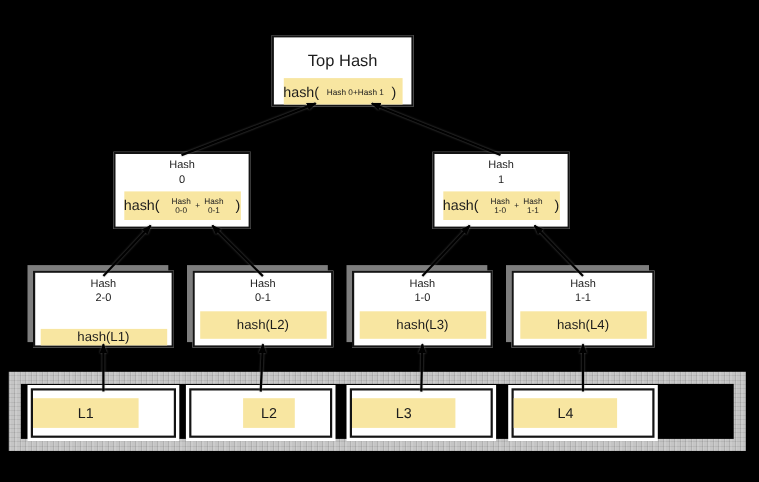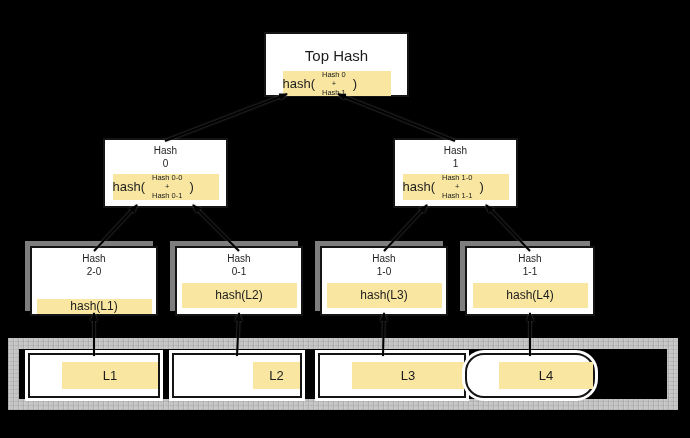--- a/index.html
+++ b/index.html
@@ -25,21 +25,21 @@
     text-align:center;font-size:10px;line-height:1.28;margin-top:5px;
   }
   .top-node .title{font-size:15px;margin-top:12px;}
   .chip{
     background:#f8e6a1;
     display:flex;align-items:center;justify-content:center;
     box-sizing:border-box;
   }
   .formula{display:flex;align-items:center;gap:7px;width:100%;}
   .fx{font-size:13px;white-space:nowrap;}
-  .args{display:flex;flex-direction:column;align-items:center;font-size:7.5px;line-height:1.2;text-align:center;}
+  .args{display:flex;flex-direction:row;align-items:center;font-size:7.5px;line-height:1.2;text-align:center;}
   .row3{box-shadow:-5px -5px 0 0 #7e7e7e;}
   .row3 .chip{font-size:12px;}
 
   
   .frame{
     position:absolute;left:8px;top:338px;width:670px;height:72px;
     background:
       repeating-linear-gradient(90deg, rgba(0,0,0,0.10) 0 1px, rgba(255,255,255,0.12) 1px 2px, rgba(0,0,0,0) 2px 5px),
       repeating-linear-gradient(0deg, rgba(0,0,0,0.07) 0 1px, rgba(0,0,0,0) 1px 4px),
       #c5c5c5;
@@ -47,41 +47,41 @@
     z-index:1;
   }
   .frame-inner{position:absolute;left:11px;top:11px;right:11px;bottom:11px;background:#000;}
 
   
   .leaf{
     position:absolute;
     background:#fff;border:2px solid #141414;
     box-shadow:0 0 0 3px #ffffff;
     box-sizing:border-box;
-    display:flex;align-items:center;justify-content:flex-end;
+    display:flex;align-items:center;justify-content:flex-start;
     z-index:2;
   }
   .leaf .chip{
     width:calc(100% - 32px);height:calc(100% - 14px);
     font-size:13px;color:#1c1c1c;
   }
 
   
   #arrows{
     position:absolute;left:0;top:0;width:690px;height:438px;
     z-index:3;pointer-events:none;
     filter:drop-shadow(0 0 1px rgba(150,150,150,0.55));
   }
 </style>
 </head>
 <body>
 
 <div id="stage">
 
-  <div class="node top-node" style="left:264px;top:32px;width:145px;height:65px;">
+  <div class="node top-node" style="left:247px;top:32px;width:129px;height:65px;">
     <div class="title">Top Hash</div>
     <div class="chip" style="width:108px;height:25px;margin-top:6px;">
       <div class="formula">
         <span class="fx">hash(</span>
         <span class="args">
           <span>Hash 0</span>
           <span>+</span>
           <span>Hash 1</span>
         </span>
         <span class="fx">)</span>
@@ -142,24 +142,24 @@
   <div class="frame">
     <div class="frame-inner"></div>
   </div>
 
   <div class="leaf" style="left:28px;top:353px;width:132px;height:45px;">
     <div class="chip">L1</div>
   </div>
   <div class="leaf" style="left:172px;top:353px;width:130px;height:45px;padding-left:47px;">
     <div class="chip">L2</div>
   </div>
-  <div class="leaf" style="left:318px;top:353px;width:148px;height:45px;">
+  <div class="leaf" style="left:318px;top:353px;width:130px;height:45px;">
     <div class="chip">L3</div>
   </div>
-  <div class="leaf" style="left:465px;top:353px;width:130px;height:45px;border-radius:19px;">
+  <div class="leaf" style="left:465px;top:353px;width:130px;height:45px;">
     <div class="chip">L4</div>
   </div>
 
   <svg id="arrows" viewBox="0 0 690 438">
     <defs>
       <marker id="ah" markerWidth="9" markerHeight="7" refX="8" refY="3.5" orient="auto" markerUnits="userSpaceOnUse">
         <path d="M0,0 L9,3.5 L0,7 Z" fill="#000"></path>
       </marker>
     </defs>
 

